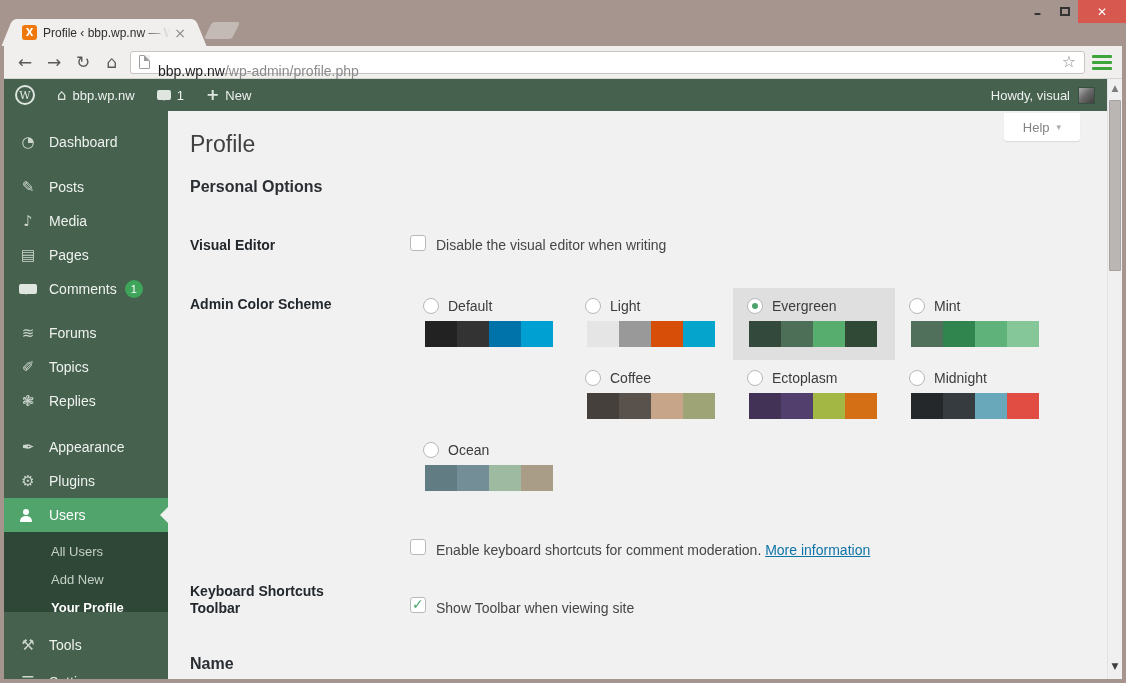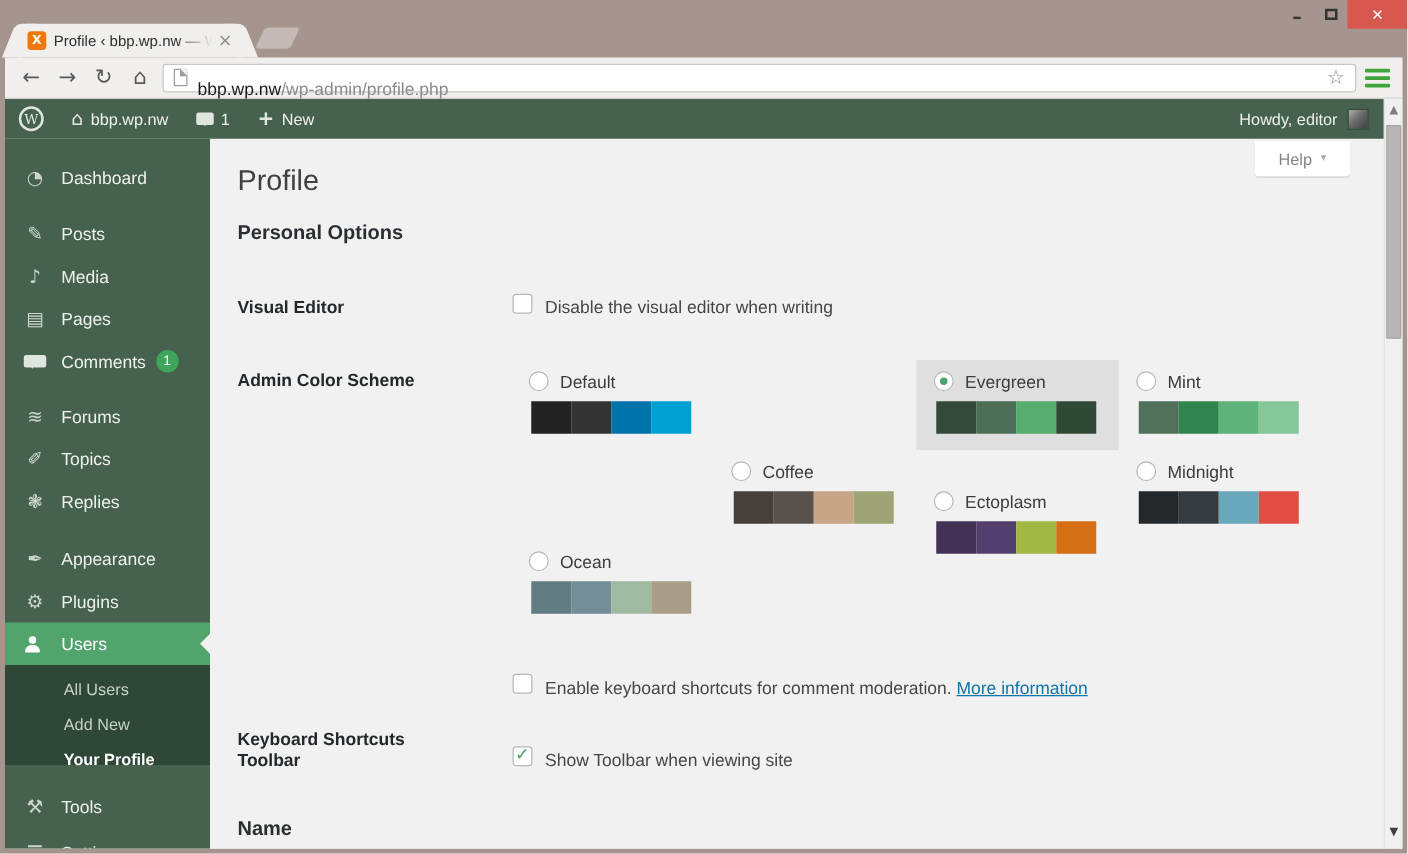--- a/index.html
+++ b/index.html
@@ -164,21 +164,21 @@
         </span>
         <span class="ab-item">
           <span class="i-bubble"></span>
           <span>1</span>
         </span>
         <span class="ab-item">
           <span class="ab-plus glyph">+</span>
           <span>New</span>
         </span>
         <span class="ab-right">
-          <span>Howdy, editor</span>
+          <span>Howdy, visual</span>
           <span class="avatar"></span>
         </span>
       </div>
 
       <div class="sidebar" id="sidebar">
           <div class="sb-item" style="top: 14px;">
             <span class="icon glyph">◔</span>
             <span>Dashboard</span>
           </div>
           <div class="sb-item" style="top: 59px;">
@@ -250,39 +250,45 @@
         <span class="row-text" id="txt-visual">Disable the visual editor when writing</span>
 
         <span class="row-label" id="lbl-scheme">Admin Color Scheme</span>
         <div id="scheme-grid">
             <div class="scheme-cell" style="left: 0px; top: 0px;"><span class="radio"></span><span class="scheme-name">Default</span><div class="swatches">
                 <span style="background: rgb(34, 34, 34);"></span>
                 <span style="background: rgb(51, 51, 51);"></span>
                 <span style="background: rgb(0, 115, 170);"></span>
                 <span style="background: rgb(0, 160, 210);"></span>
               </div></div>
+            <div class="scheme-cell" style="left: 162px; top: 0px;"><span class="radio"></span><span class="scheme-name">Light</span><div class="swatches">
+                <span style="background: rgb(229, 229, 229);"></span>
+                <span style="background: rgb(153, 153, 153);"></span>
+                <span style="background: rgb(214, 78, 7);"></span>
+                <span style="background: rgb(4, 164, 204);"></span>
+              </div></div>
             <div class="scheme-cell sel" style="left: 324px; top: 0px;"><span class="radio checked"></span><span class="scheme-name">Evergreen</span><div class="swatches">
                 <span style="background: rgb(51, 73, 60);"></span>
                 <span style="background: rgb(77, 110, 87);"></span>
                 <span style="background: rgb(86, 173, 109);"></span>
                 <span style="background: rgb(47, 73, 54);"></span>
               </div></div>
             <div class="scheme-cell" style="left: 486px; top: 0px;"><span class="radio"></span><span class="scheme-name">Mint</span><div class="swatches">
                 <span style="background: rgb(80, 112, 92);"></span>
                 <span style="background: rgb(47, 133, 77);"></span>
                 <span style="background: rgb(95, 178, 122);"></span>
                 <span style="background: rgb(134, 199, 154);"></span>
               </div></div>
             <div class="scheme-cell" style="left: 162px; top: 72px;"><span class="radio"></span><span class="scheme-name">Coffee</span><div class="swatches">
                 <span style="background: rgb(70, 64, 60);"></span>
                 <span style="background: rgb(89, 82, 76);"></span>
                 <span style="background: rgb(199, 165, 137);"></span>
                 <span style="background: rgb(158, 164, 118);"></span>
               </div></div>
-            <div class="scheme-cell" style="left: 324px; top: 72px; margin-top: 24px;"><span class="radio"></span><span class="scheme-name">Ectoplasm</span><div class="swatches">
+            <div class="scheme-cell" style="left: 324px; top: 72px;"><span class="radio"></span><span class="scheme-name">Ectoplasm</span><div class="swatches">
                 <span style="background: rgb(65, 50, 86);"></span>
                 <span style="background: rgb(82, 63, 109);"></span>
                 <span style="background: rgb(163, 183, 69);"></span>
                 <span style="background: rgb(212, 111, 21);"></span>
               </div></div>
             <div class="scheme-cell" style="left: 486px; top: 72px;"><span class="radio"></span><span class="scheme-name">Midnight</span><div class="swatches">
                 <span style="background: rgb(37, 40, 43);"></span>
                 <span style="background: rgb(54, 59, 63);"></span>
                 <span style="background: rgb(105, 168, 187);"></span>
                 <span style="background: rgb(225, 77, 67);"></span>

